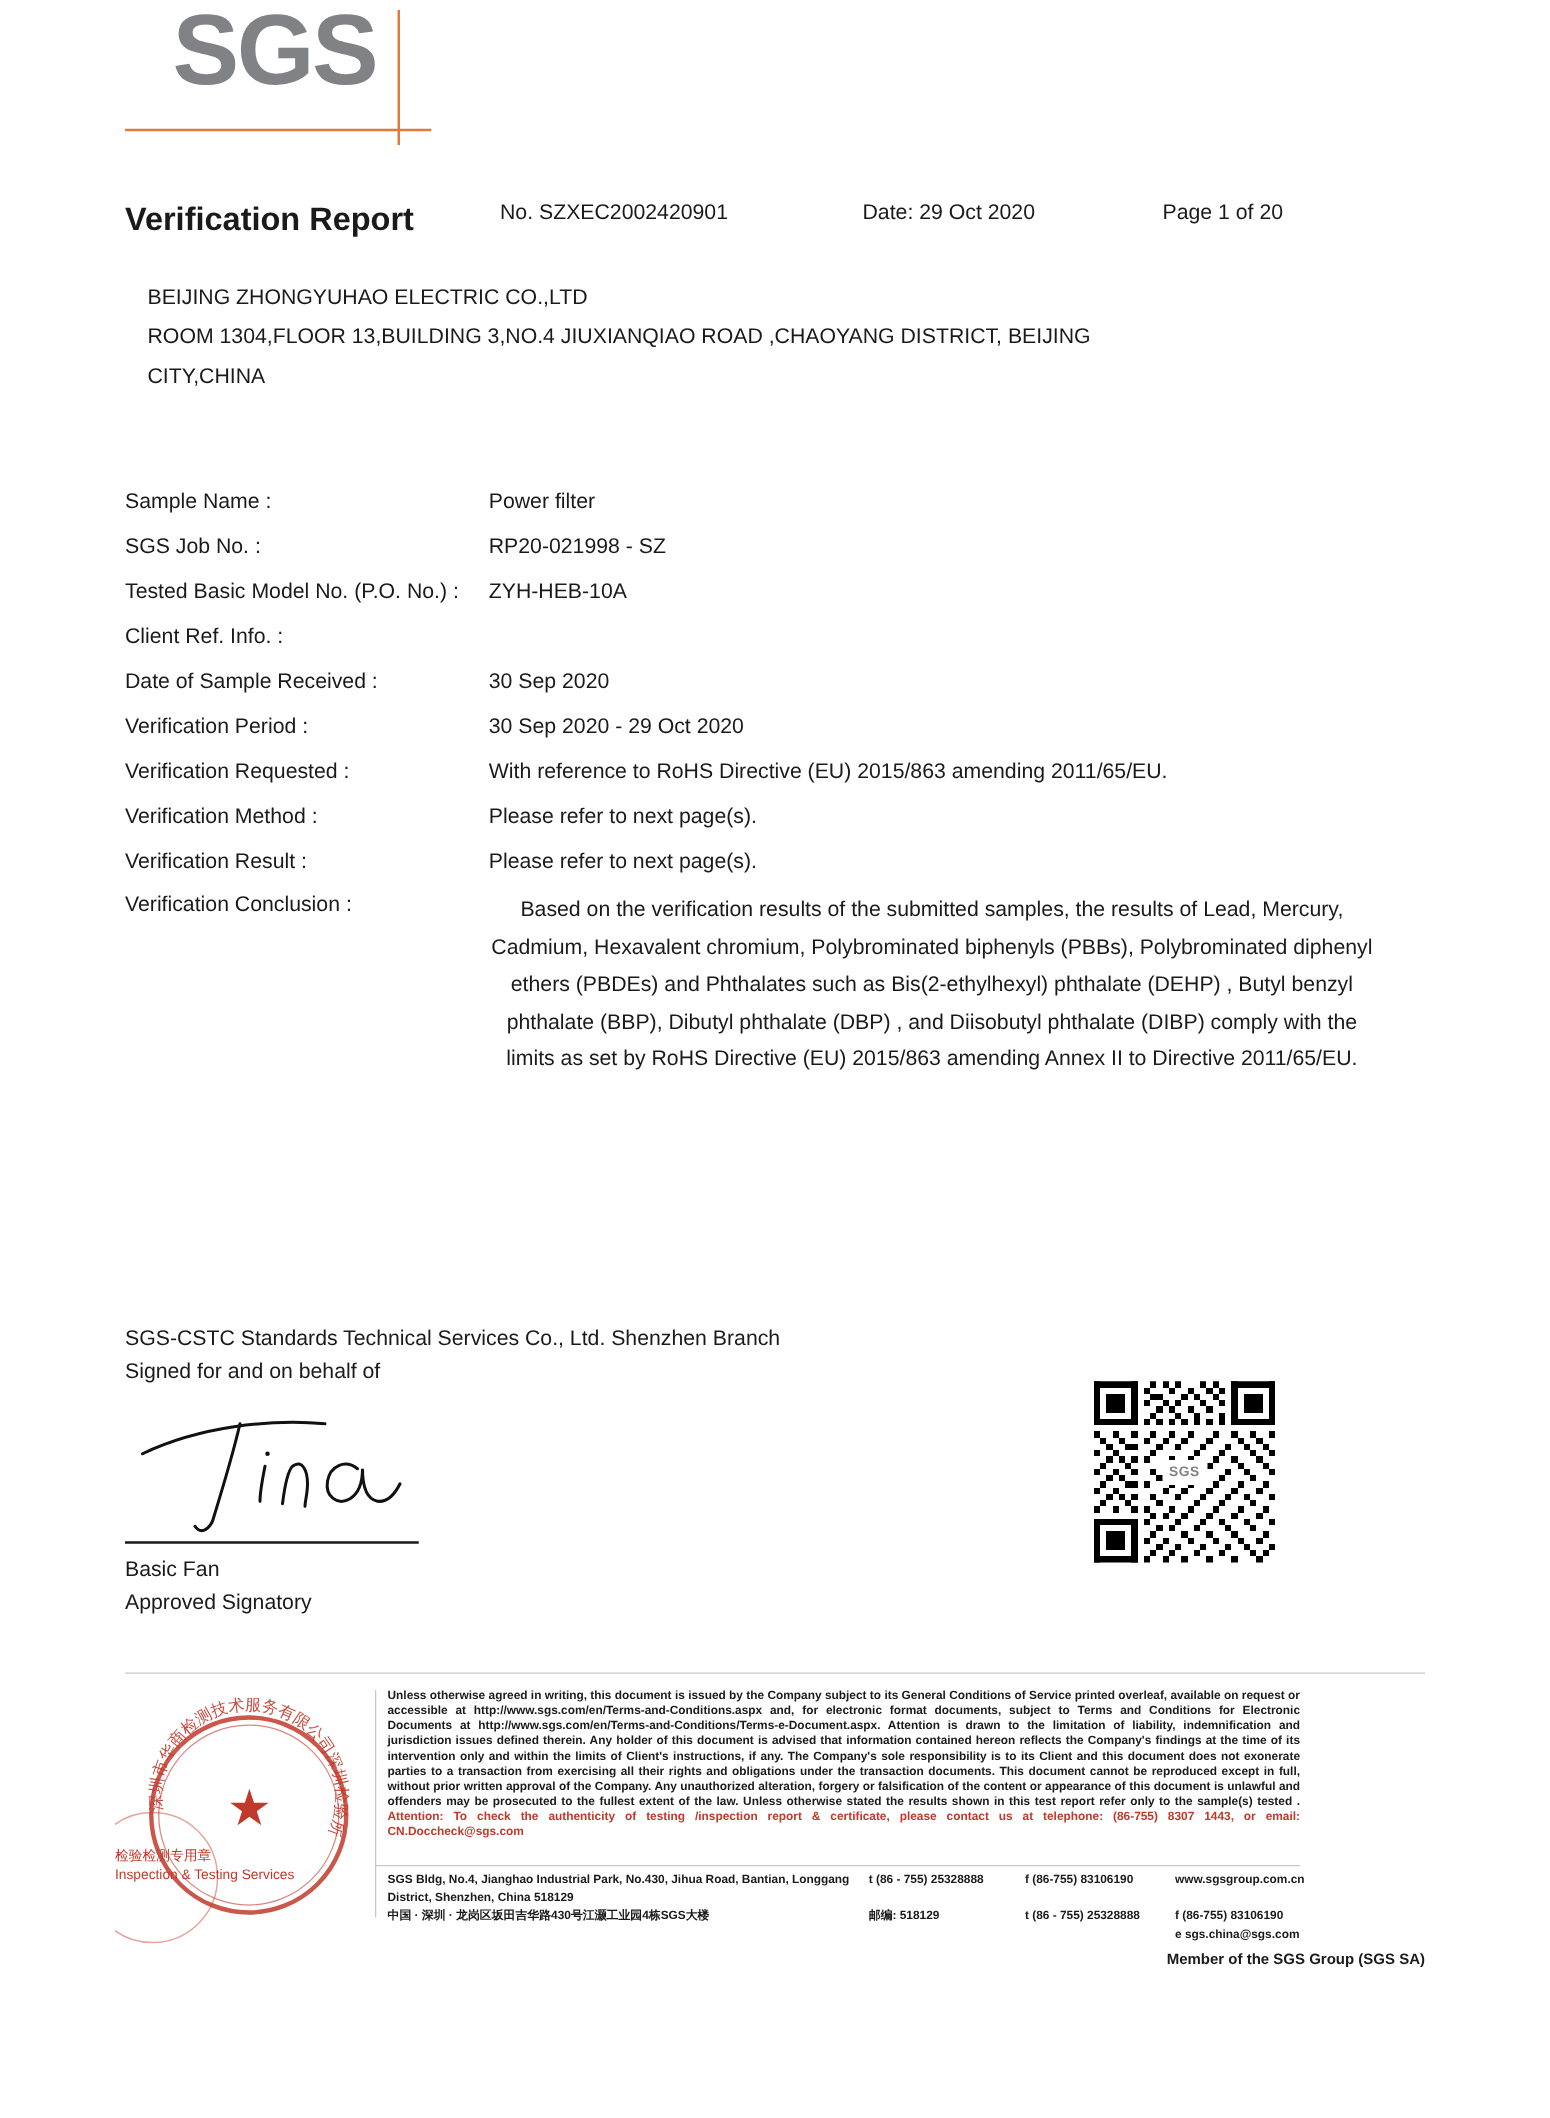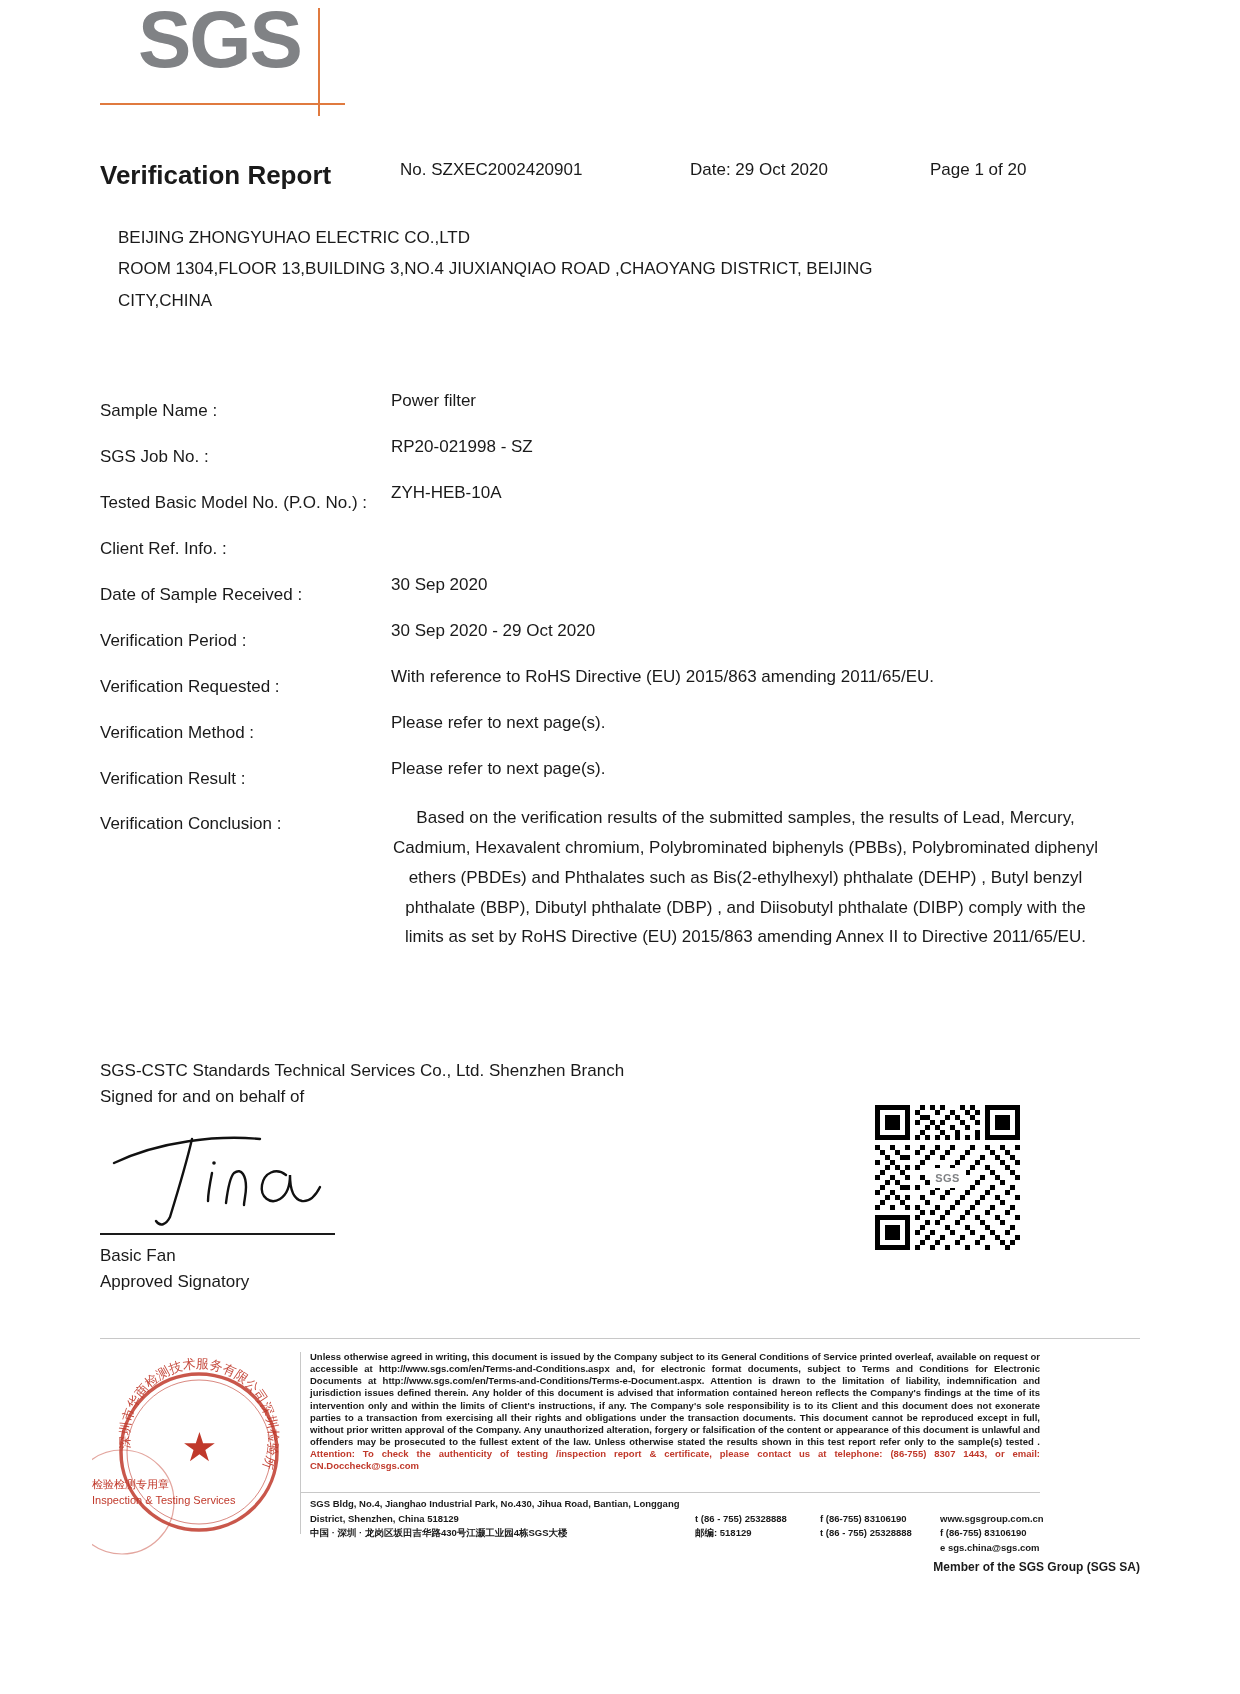--- a/index.html
+++ b/index.html
@@ -91,21 +91,20 @@
   }
   .det-row {
     display: flex;
     margin-bottom: 13px;
     line-height: 1.35;
   }
   .det-label {
     width: 285px;
     flex: 0 0 285px;
     padding-right: 6px;
-    margin-top: 10px;
   }
   .det-value { flex: 1 1 auto; }
   .det-row.conclusion { margin-top: 6px; }
   .det-value.multiline { line-height: 1.75; text-align: center; }
 
   
   .sig-block {
     position: absolute;
     left: 100px;
     top: 1058px;
@@ -227,21 +226,21 @@
   }
   .addr {
     position: absolute;
     left: 310px;
     top: 1497px;
     width: 730px;
     font-size: 9.5px;
     line-height: 1.55;
     font-weight: bold;
   }
-  .addr-row { display: flex; align-items: flex-end; }
+  .addr-row { display: flex; }
   .addr-a { width: 385px; flex: 0 0 385px; }
   .addr-b { width: 125px; flex: 0 0 125px; }
   .addr-c { width: 120px; flex: 0 0 120px; }
   .addr-d { flex: 1 1 auto; }
   .member {
     position: absolute;
     right: 100px;
     top: 1560px;
     font-size: 12px;
     font-weight: bold;

